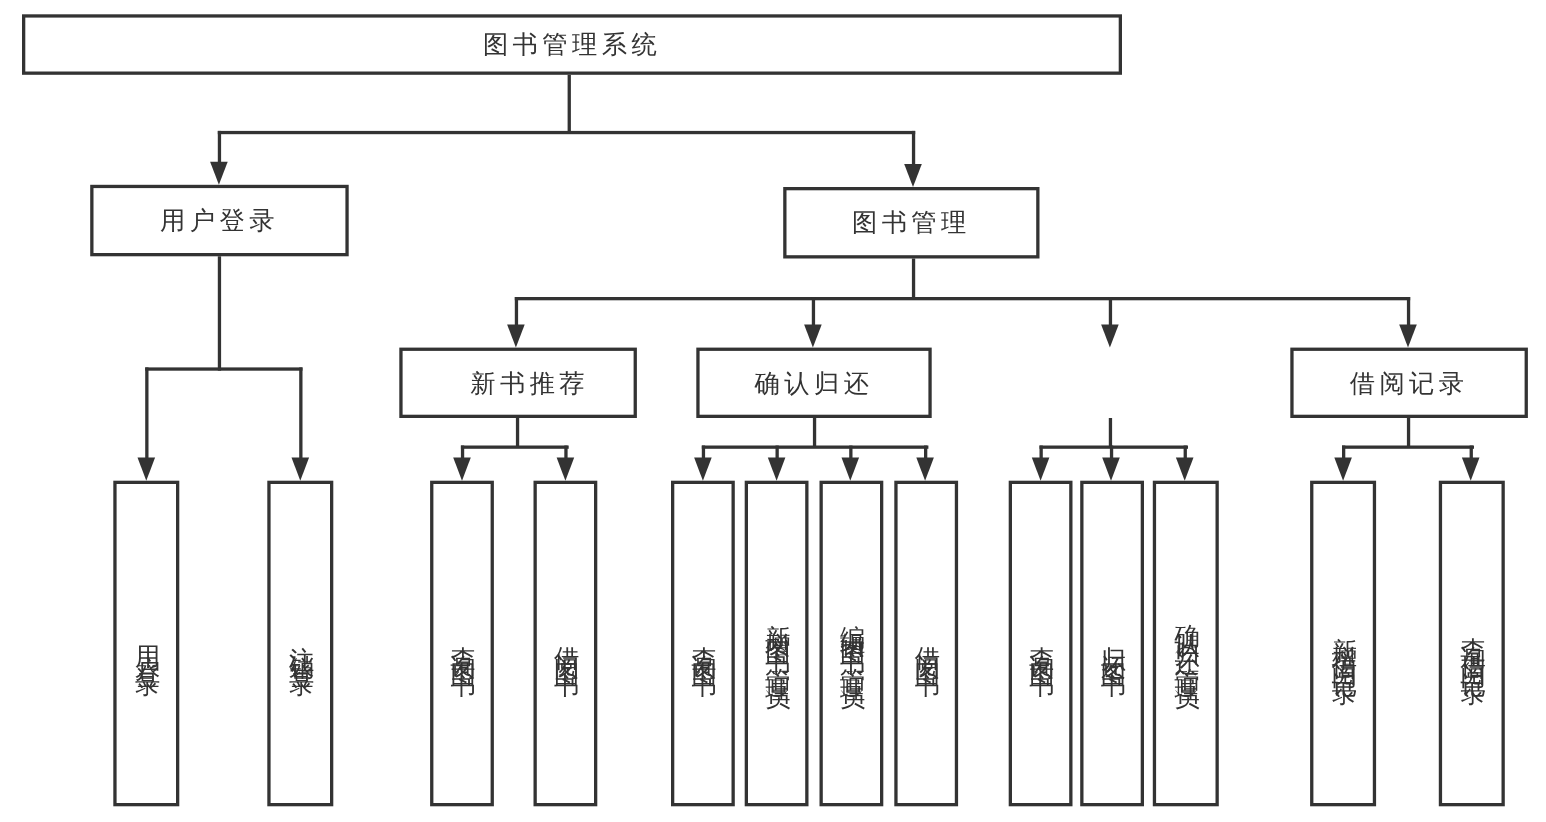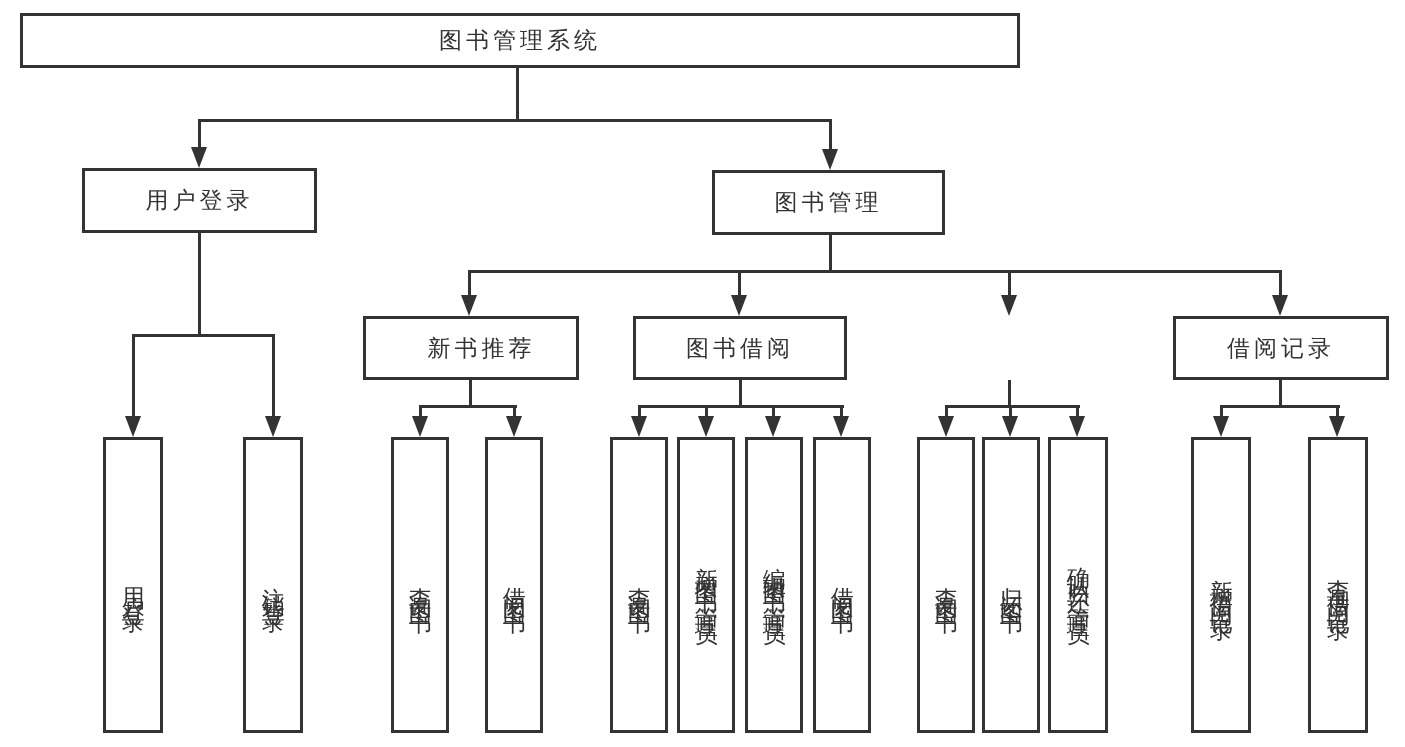--- a/index.html
+++ b/index.html
@@ -64,21 +64,21 @@
 
   <div class="box h" style="left:712px;top:170px;width:233px;height:65px;">
     <span>图书管理</span>
   </div>
 
   <div class="box h" style="left:363px;top:316px;width:216px;height:64px;padding-left:21px;">
     <span>新书推荐</span>
   </div>
 
   <div class="box h" style="left:633px;top:316px;width:214px;height:64px;">
-    <span>图书借阅</span>
+    <span>确认归还</span>
   </div>
 
 
   <div class="box h" style="left:1173px;top:316px;width:216px;height:64px;">
     <span>借阅记录</span>
   </div>
 
   <div class="box" style="left:103px;top:437px;width:60px;height:296px;">
     <span class="vlabel">用户登录</span>
   </div>

